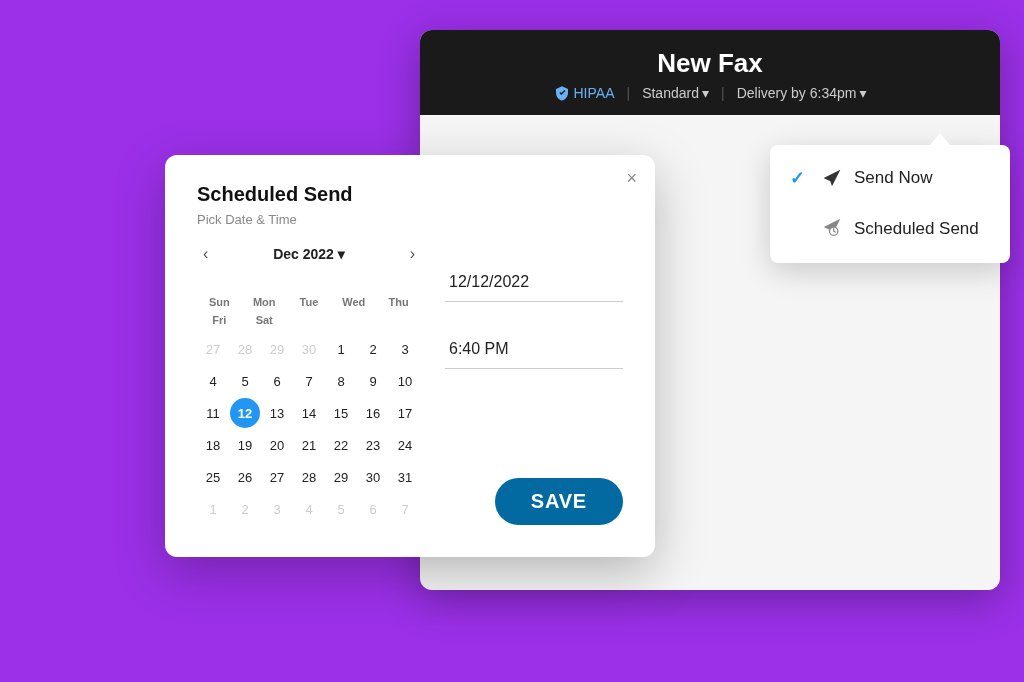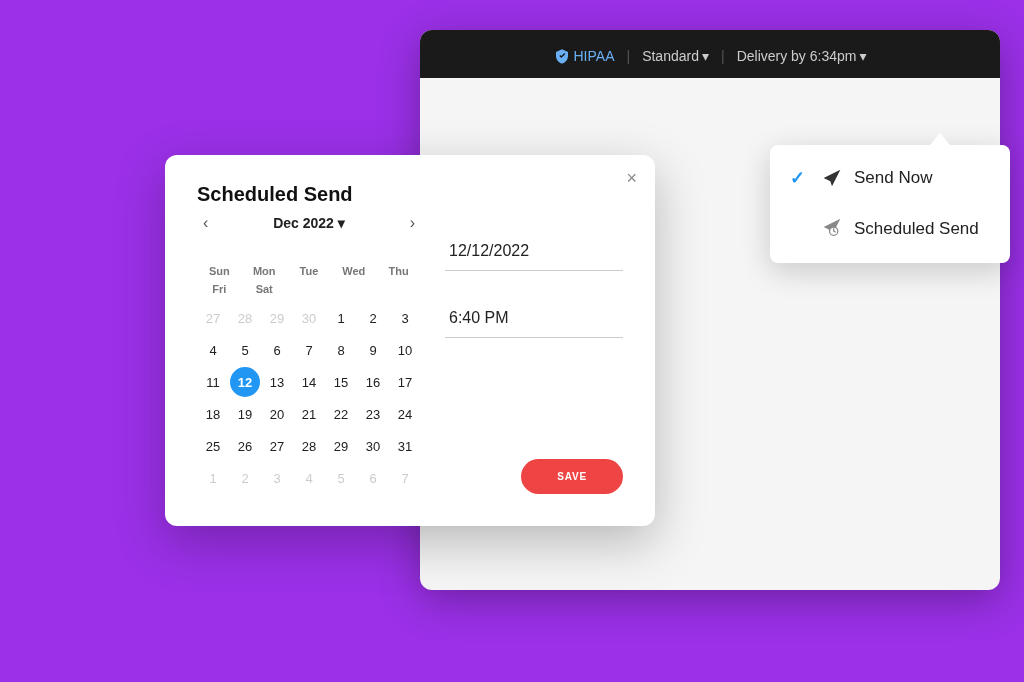--- a/index.html
+++ b/index.html
@@ -259,26 +259,26 @@
       padding: 10px 4px;
       font-size: 16px;
       color: #222;
       width: 100%;
       outline: none;
       margin-bottom: 28px;
       background: transparent;
     }
 
     .save-btn {
-      background: #ef4444;
+      background: #0369a1;
       color: white;
       border: none;
       border-radius: 24px;
       padding: 12px 36px;
-      font-size: 10px;
+      font-size: 20px;
       font-weight: 700;
       letter-spacing: 0.8px;
       cursor: pointer;
       align-self: flex-end;
       margin-top: auto;
     }
 
     
     .dropdown-caret {
       position: absolute;
@@ -289,20 +289,21 @@
       border-left: 10px solid transparent;
       border-right: 10px solid transparent;
       border-bottom: 12px solid white;
     }
   </style>
 </head>
 <body>
 
 <div class="fax-panel">
   <div class="fax-header">
+    <div class="fax-title">New Fax</div>
     <div class="fax-subtitle">
       <div class="hipaa-badge">
         <svg class="shield-icon-svg" viewBox="0 0 24 24" fill="#6ab0f5">
           <path d="M12 2L3 6v6c0 5.25 3.75 10.15 9 11.35C17.25 22.15 21 17.25 21 12V6L12 2zm-1 13l-3-3 1.41-1.41L11 12.17l4.59-4.58L17 9l-6 6z"></path>
         </svg>
         <span>HIPAA</span>
       </div>
       <span class="divider-bar">|</span>
       <span class="dropdown-link">
         <span>Standard</span>
@@ -337,20 +338,21 @@
         </svg>
       </span>
       <span>Scheduled Send</span>
     </div>
   </div>
 </div>
 
 <div class="modal">
   <button class="modal-close">×</button>
   <div class="modal-title">Scheduled Send</div>
+  <div class="modal-subtitle">Pick Date &amp; Time</div>
 
   <div class="modal-body">
 
     <div class="calendar">
       <div class="cal-nav">
         <button class="cal-nav-btn">‹</button>
         <div class="cal-month">
           <span>Dec 2022</span>
           <span>▾</span>
         </div>

